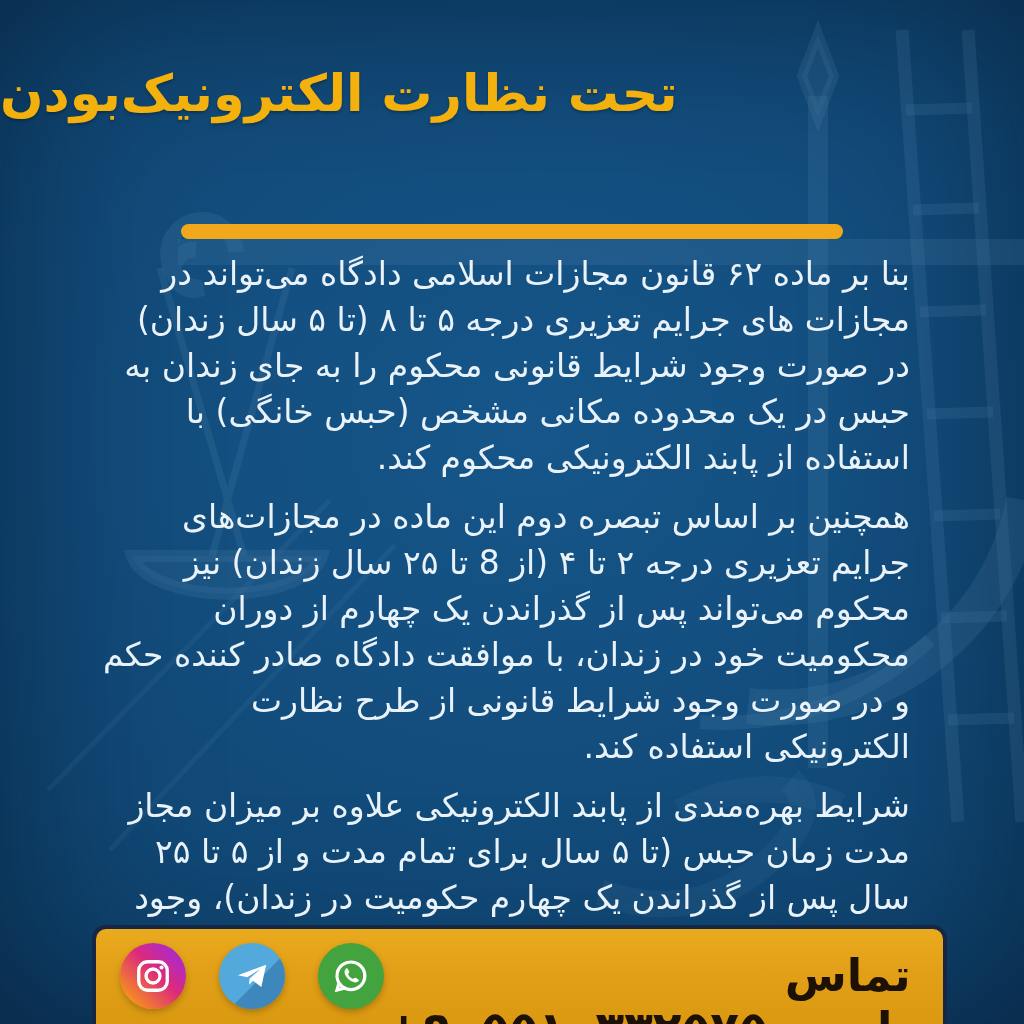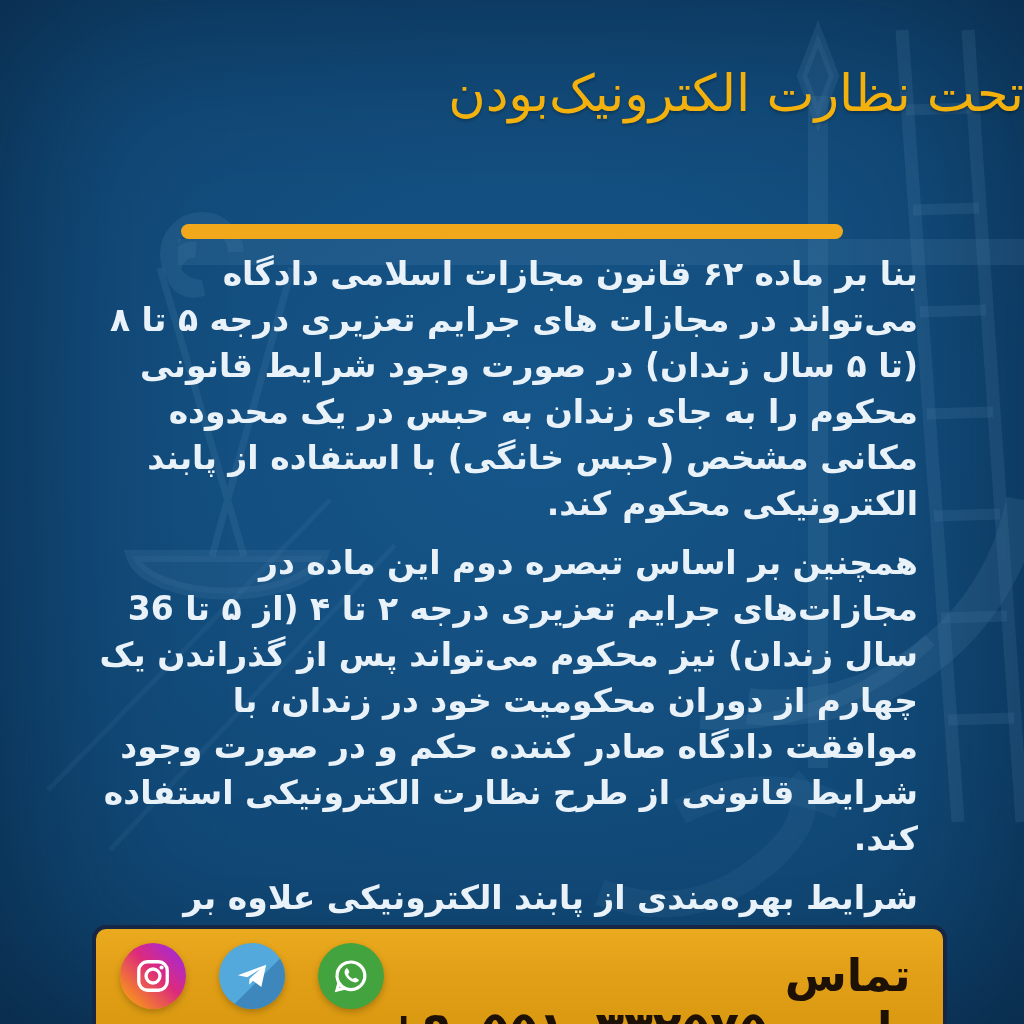--- a/index.html
+++ b/index.html
@@ -17,37 +17,37 @@
     background:
       radial-gradient(135% 115% at 52% 42%,
         var(--bg-center) 0%, var(--bg-mid) 42%, var(--bg-edge) 78%, #0A3355 100%);
     box-shadow: inset 0 0 190px rgba(4,18,38,.55);
   }
   .watermark{
     position:absolute; inset:0; opacity:.42; pointer-events:none;
   }
   .title{
     position:absolute; top:52px; left:0; width:100%;
-    text-align:right; direction:rtl;
+    text-align:left; direction:rtl;
     color:var(--accent-yellow);
-    font-size:51px; font-weight:normal; line-height:83px;
+    font-size:51px; font-weight:bold; line-height:83px;
     text-shadow:0 2px 3px rgba(0,0,0,.25);
   }
   .divider{
     position:absolute; top:224px; left:181px;
     width:662px; height:15px; border-radius:9px;
     background:var(--divider-yellow);
   }
   .body-text{
     position:absolute; top:251px; right:98px; width:828px;
     direction:rtl; text-align:right;
     color:var(--body-text);
     font-size:33px; line-height:46px; font-weight:500;
   }
-  .body-text p{margin:0 8px 13px 0;font-weight:bold;}
+  .body-text p{margin:0 16px 13px 0;}
   .contact-bar{
     position:absolute; left:92px; top:925px; width:855px; height:110px;
     background:linear-gradient(180deg, #EAAA1E 0%, var(--bar-bg) 40%, var(--bar-bg-dark) 100%);
     border:4px solid var(--bar-border); border-bottom:none;
     border-radius:14px 14px 0 0;
     display:flex; align-items:flex-start;
     padding:14px 34px 0 24px;
   }
   .icons-row{display:flex; align-items:center; gap:33px;}
   .icon-circle{
@@ -102,21 +102,21 @@
   </svg>
 
   <div class="title">
     <div>تحت نظارت الکترونیک‌بودن</div>
   </div>
 
   <div class="divider"></div>
 
   <div class="body-text">
     <p>بنا بر ماده ۶۲ قانون مجازات اسلامی دادگاه می‌تواند در مجازات های جرایم تعزیری درجه ۵ تا ۸ (تا ۵ سال زندان) در صورت وجود شرایط قانونی محکوم را به جای زندان به حبس در یک محدوده مکانی مشخص (حبس خانگی) با استفاده از پابند الکترونیکی محکوم کند.</p>
-    <p>همچنین بر اساس تبصره دوم این ماده در مجازات‌های جرایم تعزیری درجه ۲ تا ۴ (از ۵ تا 36 سال زندان) نیز محکوم می‌تواند پس از گذراندن یک چهارم از دوران محکومیت خود در زندان، با موافقت دادگاه صادر کننده حکم و در صورت وجود شرایط قانونی از طرح نظارت الکترونیکی استفاده کند.</p>
+    <p>همچنین بر اساس تبصره دوم این ماده در مجازات‌های جرایم تعزیری درجه ۲ تا ۴ (از 8 تا ۲۵ سال زندان) نیز محکوم می‌تواند پس از گذراندن یک چهارم از دوران محکومیت خود در زندان، با موافقت دادگاه صادر کننده حکم و در صورت وجود شرایط قانونی از طرح نظارت الکترونیکی استفاده کند.</p>
     <p>شرایط بهره‌مندی از پابند الکترونیکی علاوه بر میزان مجاز مدت زمان حبس (تا ۵ سال برای تمام مدت و از ۵ تا ۲۵ سال پس از گذراندن یک چهارم حکومیت در زندان)، وجود جهات تخفیف قانونی، نداشتن سابقه کیفری موثر و رضایت شاکی خصوصی در صورت وجود است.</p>
   </div>
 
   <div class="contact-bar">
     <div class="icons-row">
 
       <div class="icon-circle ig">
         <svg width="38" height="38" viewBox="0 0 24 24" fill="none" stroke="#fff" stroke-width="2.1">
           <rect x="3" y="3" width="18" height="18" rx="5.5"></rect>
           <circle cx="12" cy="12" r="4.4"></circle>

